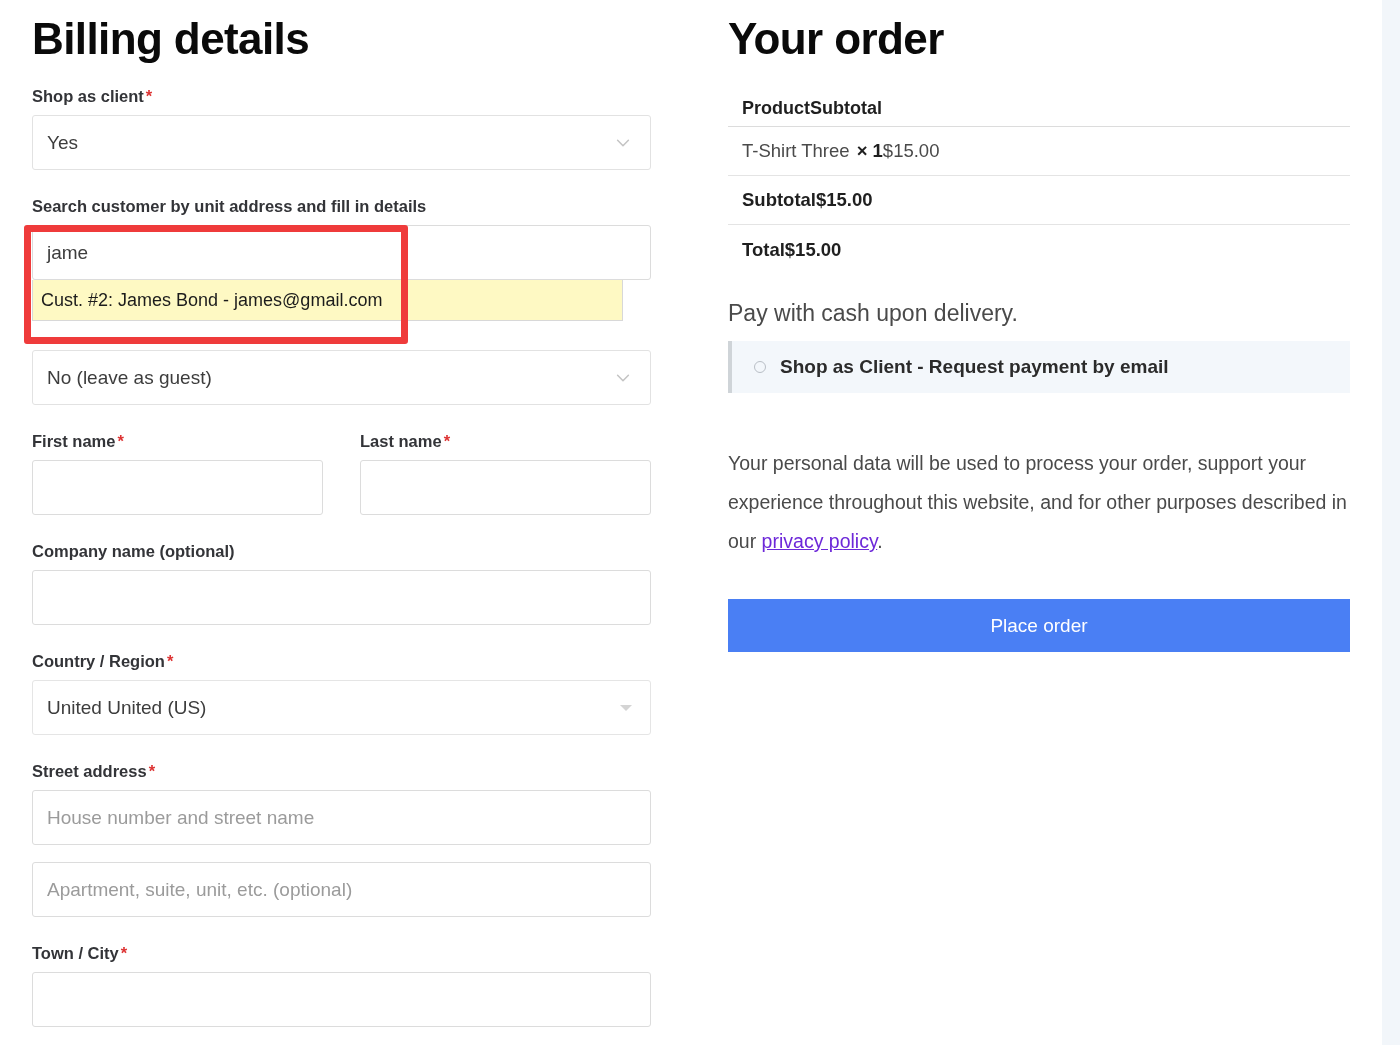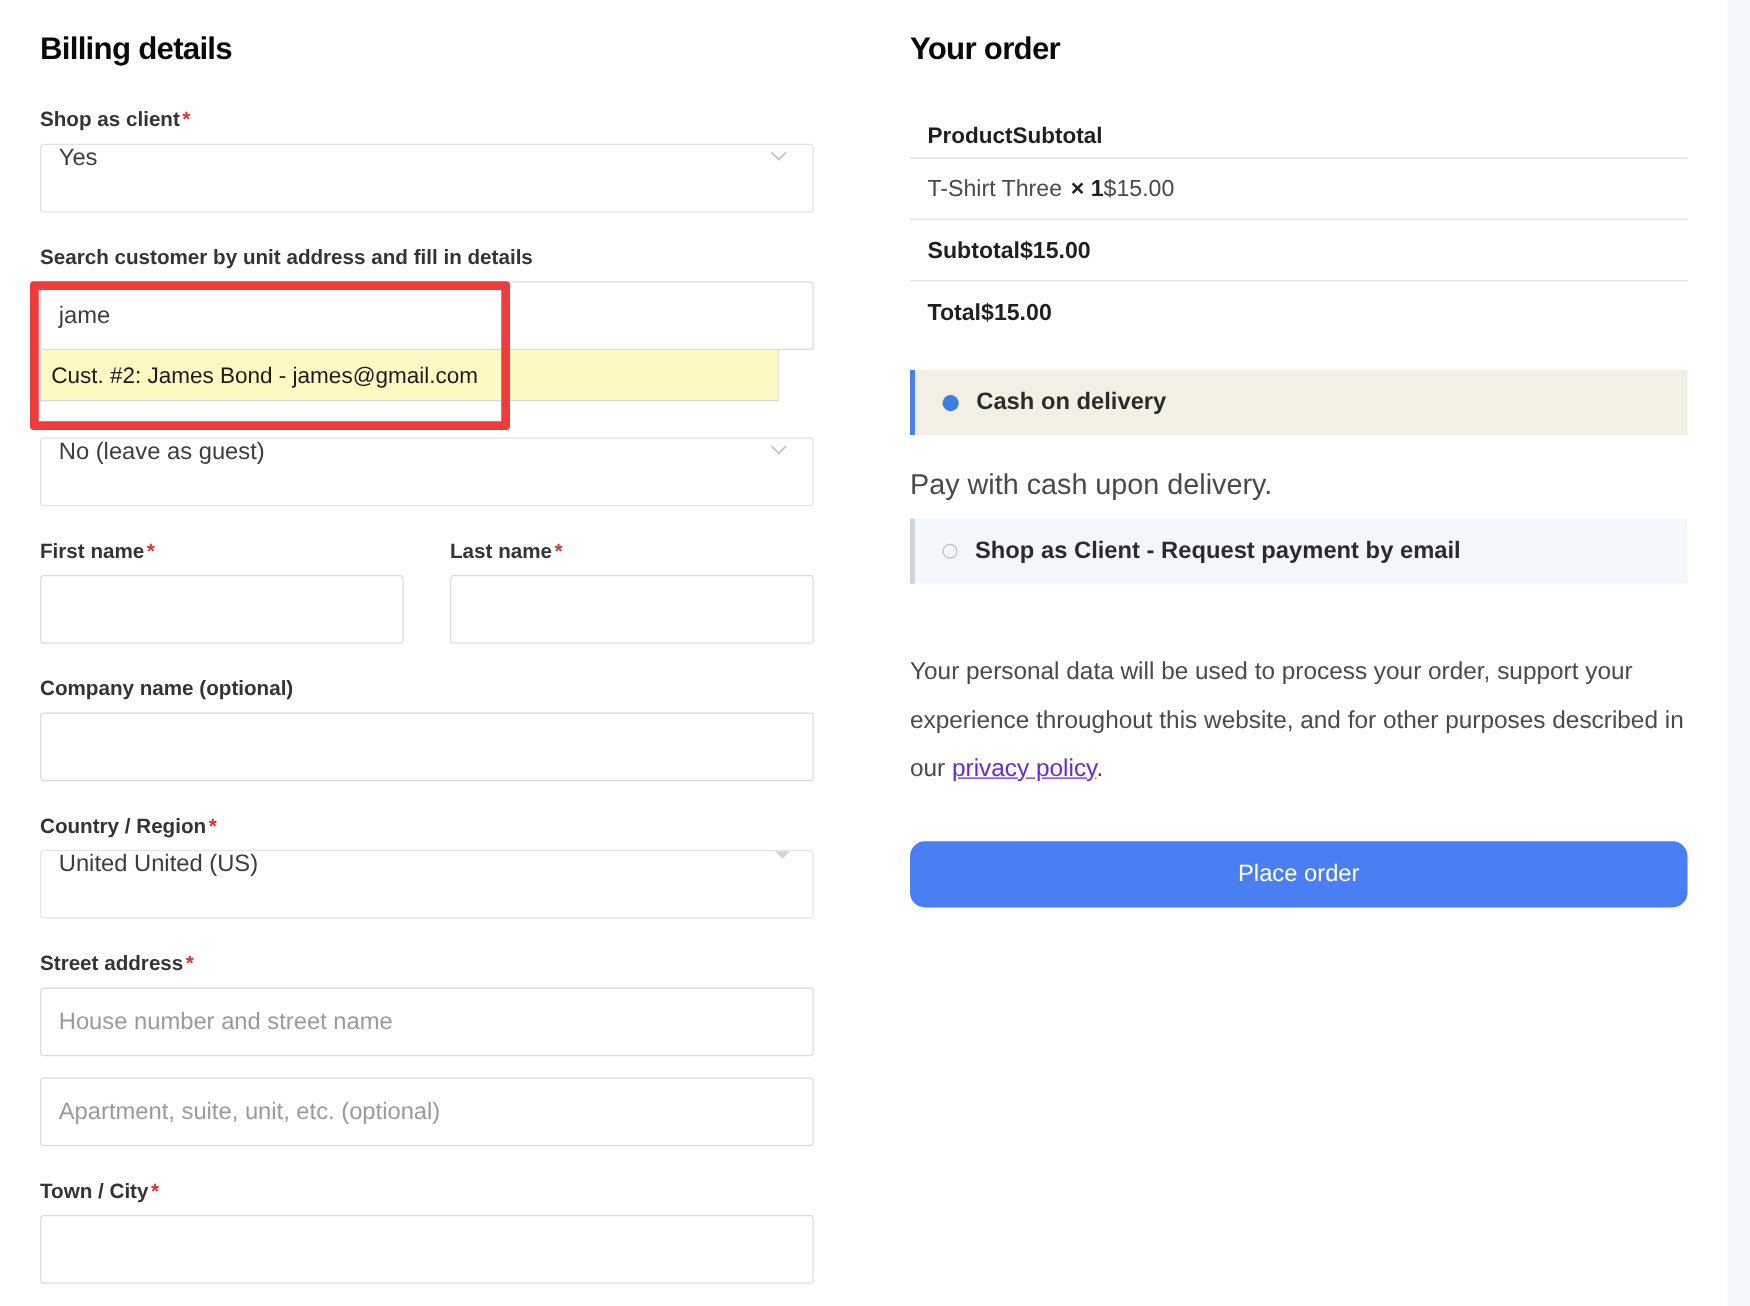--- a/index.html
+++ b/index.html
@@ -30,21 +30,21 @@
     left: 32px; top: 0;
     width: 640px;
   }
   .col-right {
     position: absolute;
     left: 728px; top: 0;
     width: 622px;
   }
 
   h2.section-title {
-    font-size: 25px;
+    font-size: 44px;
     font-weight: 700;
     color: #0a0a0a;
     letter-spacing: -0.6px;
     margin: 0;
     padding-top: 18px;
     line-height: 42px;
   }
 
   .field-label {
     font-size: 16.5px;
@@ -72,21 +72,21 @@
   .input-box.placeholder { color: #9b9b9b; }
   .input-box .val { font-size: 19px; color: #3d3d3d; }
 
   .select-box {
     width: 619px;
     height: 55px;
     border: 1px solid #e2e2e2;
     border-radius: 3px;
     background: #fff;
     display: flex;
-    align-items: flex-start;
+    align-items: center;
     justify-content: space-between;
     padding: 0 18px 0 14px;
     font-size: 19px;
     color: #3d3d3d;
   }
   .chev {
     width: 18px; height: 18px;
     flex: 0 0 auto;
   }
   .chev svg { display: block; }
@@ -201,21 +201,21 @@
     width: 620px;
   }
   .privacy a { color: #6d28d9; text-decoration: underline; }
 
   .place-order {
     margin-top: 38px;
     width: 622px;
     height: 53px;
     background: #4a7ff4;
     border: none;
-    border-radius: 12px;
+    border-radius: 0;
     color: #ffffff;
     font-size: 19px;
     font-family: "Liberation Sans", sans-serif;
     display: flex;
     align-items: center;
     justify-content: center;
     cursor: pointer;
   }
 </style>
 </head>
@@ -336,24 +336,20 @@
         <span class="oc-l">Subtotal</span>
         <span class="oc-r">$15.00</span>
       </div>
 
       <div class="otr tot">
         <span class="oc-l">Total</span>
         <span class="oc-r">$15.00</span>
       </div>
     </div>
 
-    <div class="pay-row cod">
-      <span class="radio-on"></span>
-      <span class="pay-label">Cash on delivery</span>
-    </div>
     <div class="pay-desc">Pay with cash upon delivery.</div>
 
     <div class="pay-row sac">
       <span class="radio-off"></span>
       <span class="pay-label">Shop as Client - Request payment by email</span>
     </div>
 
     <div class="privacy">
       <span>Your personal data will be used to process your order, support your experience throughout this website, and for other purposes described in our </span><a href="#">privacy policy</a><span>.</span>
     </div>

